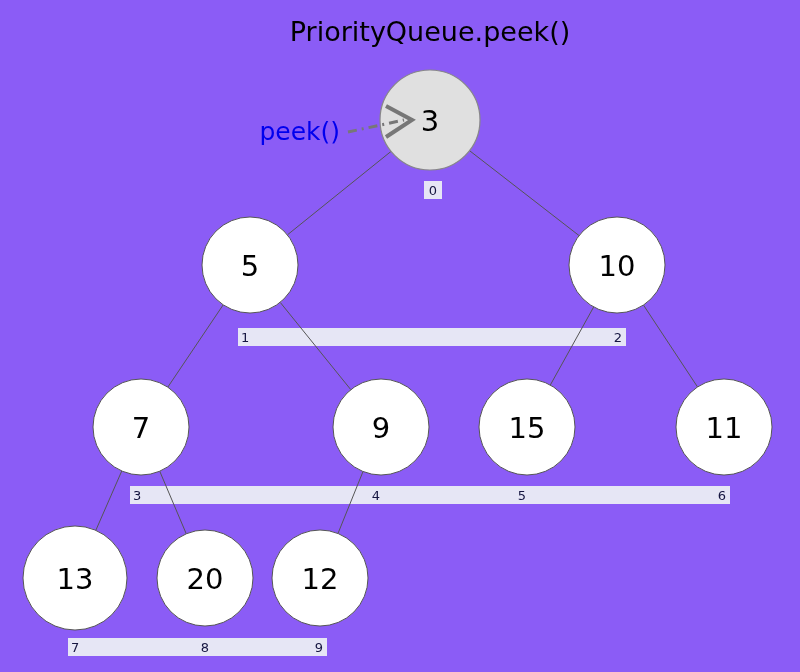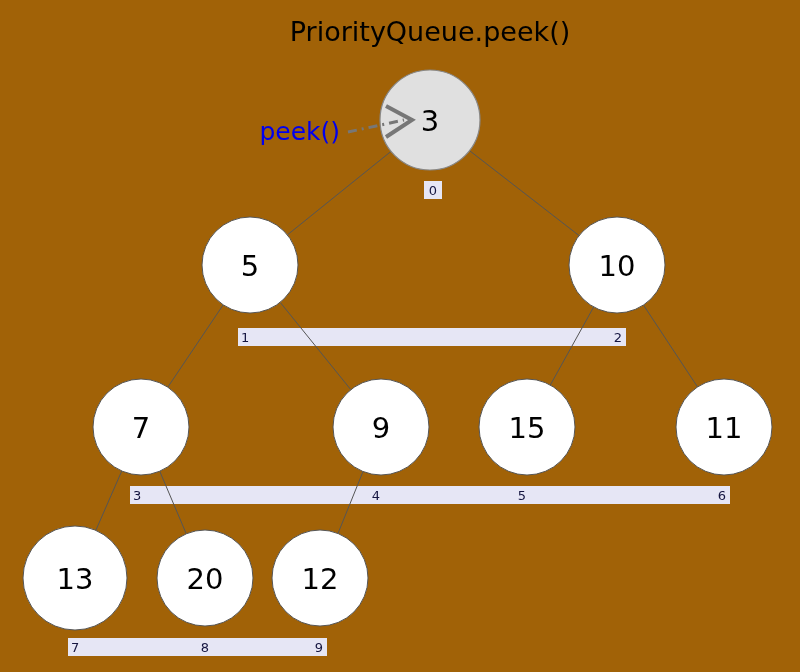--- a/index.html
+++ b/index.html
@@ -7,21 +7,21 @@
     padding: 0;
     background: #ffffff;
   }
   body {
     font-family: "DejaVu Sans", sans-serif;
   }
   #canvas {
     position: relative;
     width: 800px;
     height: 672px;
-    background: #a16207;
+    background: #8b5cf6;
     overflow: hidden;
   }
   #diagram-svg {
     position: absolute;
     left: 0;
     top: 0;
     width: 800px;
     height: 672px;
   }
   .title-text {

